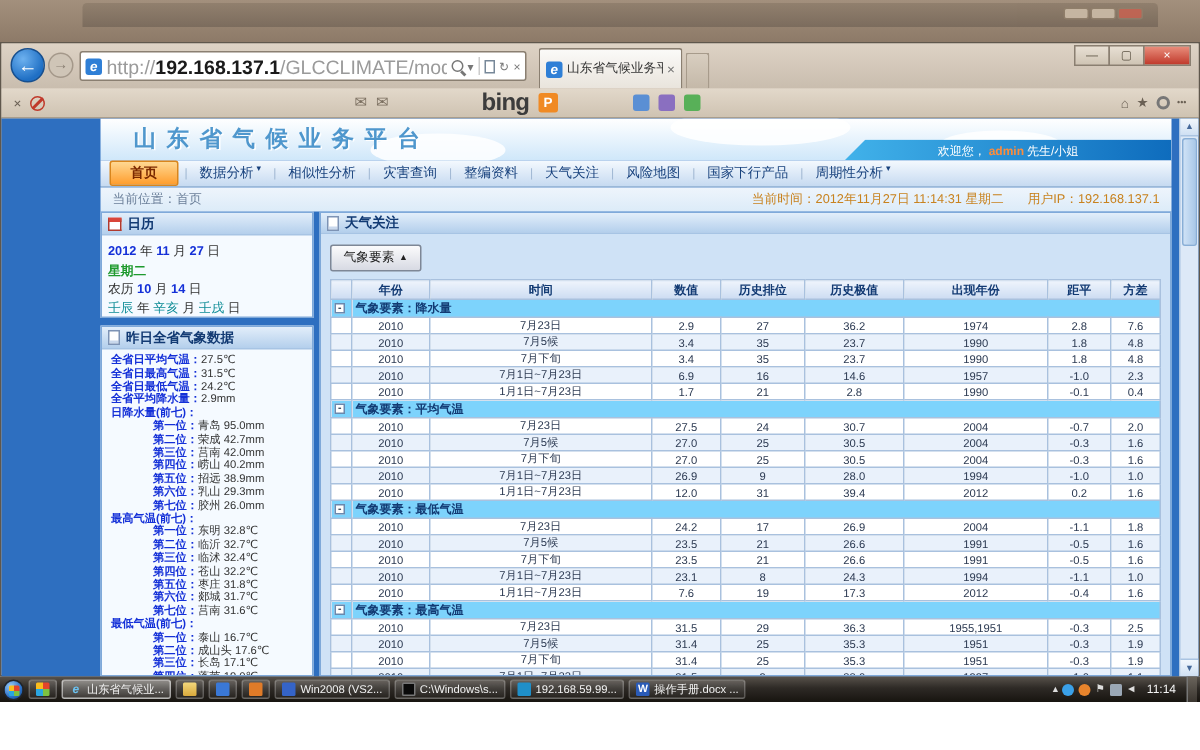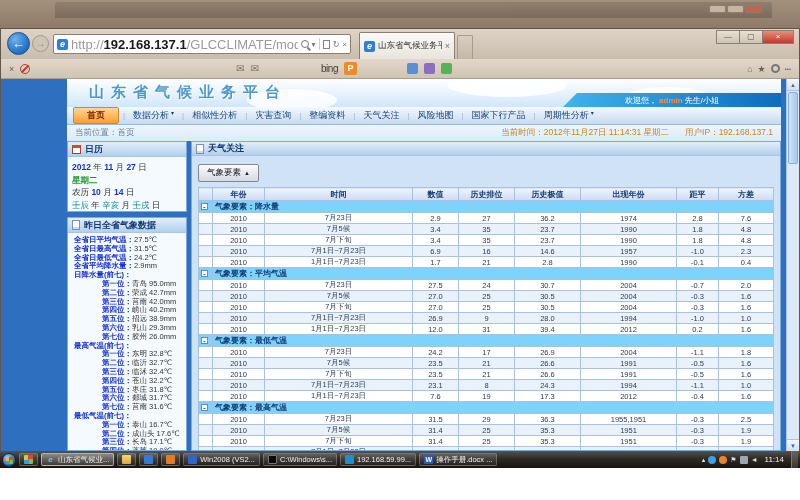--- a/index.html
+++ b/index.html
@@ -29,21 +29,21 @@
 .tab-title{font-size:8.5px;color:#333;white-space:nowrap;overflow:hidden;flex:1}
 .tab-close{font-size:9px;color:#777}
 .tab-stub{position:absolute;left:456px;top:6px;width:16px;height:24px;background:linear-gradient(180deg,#d8cec0,#c4b8a8);border:1px solid #a79b8b;border-bottom:none;border-radius:2px 2px 0 0}
 .win-controls{position:absolute;right:5px;top:1px;display:flex}
 .wc{width:24px;height:14px;border:1px solid #8a7f71;background:linear-gradient(180deg,#e8e0d4,#cfc4b4);color:#5c5344;font-size:8px;line-height:12px;text-align:center;margin-left:-1px}
 .wc.close{background:linear-gradient(180deg,#e98e7c,#c0392b);color:#fff;width:32px}
 .command-bar{position:absolute;top:30px;left:0;right:0;height:20px;background:linear-gradient(180deg,#e2d8ca,#cfc3b2);border-bottom:1px solid #a99d8c;display:flex;align-items:center;padding:0 8px;gap:6px;font-size:9px;color:#6a6054}
 .no-icon{width:10px;height:10px;border:1.5px solid #c0392b;border-radius:50%;position:relative}
 .no-icon::after{content:"";position:absolute;left:-1px;top:3px;width:10px;height:1.5px;background:#c0392b;transform:rotate(-45deg)}
 .envl{font-size:10px;color:#7b6f60}
-.bing-txt{font-size:10px;font-weight:normal;color:#3c3c3c;letter-spacing:-0.5px}
+.bing-txt{font-size:16px;font-weight:bold;color:#3c3c3c;letter-spacing:-0.5px}
 .bing-btn{width:13px;height:13px;background:#f08a24;color:#fff;font-size:9px;font-weight:bold;text-align:center;line-height:13px;border-radius:2px}
 .tb-sq{width:11px;height:11px;border-radius:2px}
 .right-cluster{margin-left:auto;display:flex;align-items:center;gap:5px;color:#6a6054}
 .gear{width:9px;height:9px;border:2px solid #777;border-radius:50%}
 
 .viewport{position:absolute;top:50px;left:0;right:0;height:372px;background:#2e6fc0;overflow:hidden}
 .vscroll{position:absolute;right:0;top:0;width:13px;bottom:0;background:#dde9f7;border-left:1px solid #aac4e2}
 .vs-btn{height:12px;font-size:6px;color:#46699a;text-align:center;line-height:12px;background:linear-gradient(180deg,#f2f7fd,#cfe0f3);border-bottom:1px solid #aac4e2}
 .vs-btn.down{position:absolute;bottom:0;left:0;right:0;border-top:1px solid #aac4e2;border-bottom:none}
 .vs-thumb{position:absolute;top:13px;left:1px;right:1px;height:72px;background:linear-gradient(90deg,#cfe2f6,#a9c8e8);border:1px solid #88aed6;border-radius:2px}
@@ -55,21 +55,21 @@
 .ribbon .u{color:#ff8c3a;font-weight:bold}
 .navbar{position:absolute;top:28px;left:0;right:0;height:18px;background:linear-gradient(180deg,#f4f9fe,#c6daf1);border-bottom:1px solid #9ab8d8;display:flex;align-items:center;padding-left:6px}
 .nav-item{font-size:9px;color:#16407c;padding:0 8px;display:flex;gap:2px;white-space:nowrap}
 .nav-item.active{background:linear-gradient(180deg,#ffd892,#ff9d2d);border:1px solid #d9861d;border-radius:2px;color:#7a2800;font-weight:bold;padding:1px 13px;margin-right:4px}
 .nav-sep{color:#9fb6d2;font-size:8px}
 .caret{font-size:6px}
 .crumb{position:absolute;top:46px;left:0;right:0;height:16px;background:linear-gradient(180deg,#eef5fc,#dcebf8);display:flex;align-items:center;padding:0 8px;font-size:8.5px}
 .crumb-left{color:#6b7f99}
 .crumb-right{margin-left:auto;color:#c8821e;display:flex;gap:16px;white-space:nowrap}
 .content{position:absolute;top:62px;left:0;right:0;bottom:0;display:flex;gap:4px}
-.sidebar{width:120px;flex:none;display:flex;flex-direction:column}
+.sidebar{width:142px;flex:none;display:flex;flex-direction:column}
 .panel{border:1px solid #7fa9d9;background:#f5faff}
 .p-head{height:15px;background:linear-gradient(180deg,#e2eefa,#b4cfec);display:flex;align-items:center;gap:4px;padding:0 4px;font-size:9px;font-weight:bold;color:#123a73;border-bottom:1px solid #a7c4e4}
 .ico-cal{width:9px;height:9px;background:#fff;border:1px solid #b03a2e;border-top:3px solid #d9453a;flex:none}
 .ico-doc{width:8px;height:10px;background:#fff;border:1px solid #7d93b5;box-shadow:inset 0 -2px 0 #c9d8ec;flex:none}
 .cal-body{padding:4px 8px 0 4px;text-align:left}
 .cal-line{font-size:8.5px;line-height:12.5px;white-space:nowrap}
 .cal-line .n{color:#1430d8;font-weight:bold}
 .cal-line .t{color:#333}
 .cal-line .g{color:#1f9a2e;font-weight:bold}
 .cal-line .c{color:#0e8c96}

